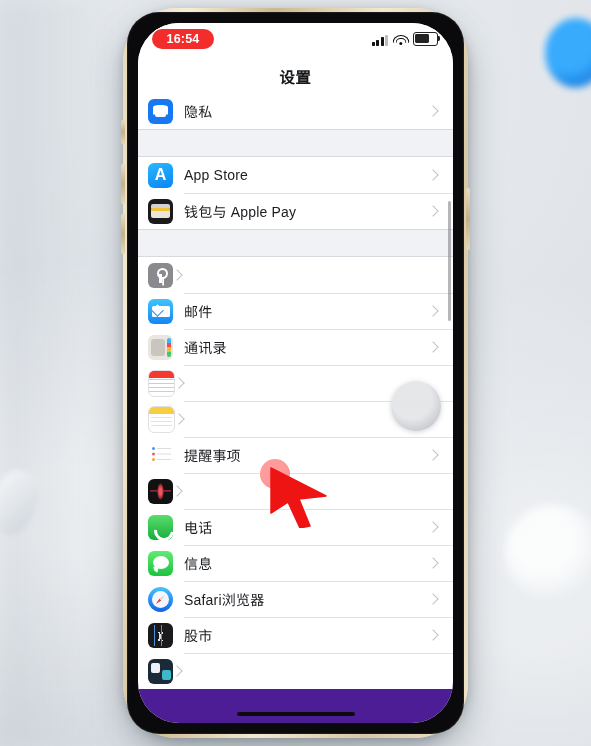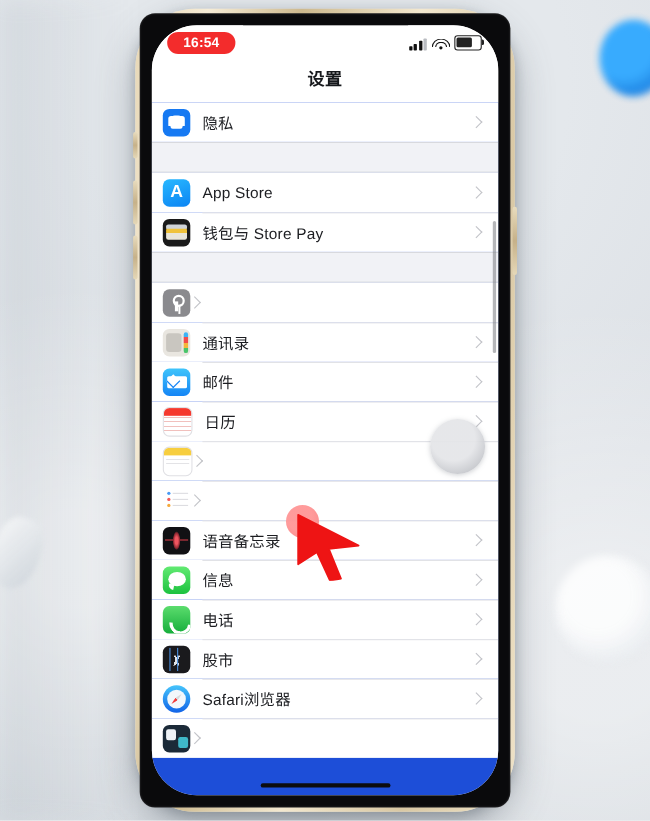--- a/index.html
+++ b/index.html
@@ -33,21 +33,21 @@
   
   #phone{
     position:absolute;left:123px;top:8px;width:345px;height:730px;
     border-radius:54px;
     background:linear-gradient(100deg,#e6d6b4 0%,#f6ecd6 14%,#cdb98e 32%,#f3e8cf 55%,#d9c8a4 78%,#efe3c8 100%);
     padding:4px;box-sizing:border-box;
     box-shadow:0 14px 34px rgba(80,90,100,.42), 0 3px 10px rgba(80,90,100,.3);
   }
   #phone-bezel{
     position:absolute;left:4px;top:4px;right:4px;bottom:4px;
-    border-radius:14px;background:#0a0a0c;
+    border-radius:32px;background:#0a0a0c;
     box-shadow:inset 0 0 2px rgba(255,255,255,.25);
   }
   #screen{
     position:absolute;left:11px;top:11px;right:11px;bottom:11px;
     border-radius:41px;background:#ffffff;overflow:hidden;
   }
 
   
   .side-btn{position:absolute;border-radius:3px;
     background:linear-gradient(180deg,#e8dcbe,#c6b189 50%,#e5d8b8);}
@@ -83,26 +83,26 @@
     border:1.6px solid #111;border-bottom:none;border-radius:50% 50% 0 0/100% 100% 0 0;}
   #wifi-icon span:nth-child(1){width:15px;height:7px;top:0;}
   #wifi-icon span:nth-child(2){width:9px;height:4.5px;top:3.2px;}
   #wifi-icon span:nth-child(3){width:3.4px;height:3.4px;top:7.2px;border:none;border-radius:50%;background:#111;}
   #battery-icon{width:23px;height:11.5px;border:1.4px solid #111;border-radius:3px;position:relative;opacity:.92;}
   #battery-icon::after{content:"";position:absolute;right:-3.4px;top:3.2px;width:2px;height:5px;
     background:#111;border-radius:0 1.4px 1.4px 0;}
   #battery-fill{position:absolute;left:1.3px;top:1.3px;bottom:1.3px;width:60%;background:#111;border-radius:1.4px;}
 
   
-  #nav-bar{height:34px;background:#fff;display:flex;justify-content:center;
+  #nav-bar{height:34px;background:#fff;display:flex;align-items:center;justify-content:center;
     position:relative;z-index:7;}
   #nav-title{font-size:15.5px;font-weight:600;color:#16181c;letter-spacing:.5px;}
 
   
-  #list-scroll{position:absolute;left:0;right:0;top:70px;bottom:0;background:#1d4ed8;overflow:hidden;}
+  #list-scroll{position:absolute;left:0;right:0;top:70px;bottom:0;background:#4c1d95;overflow:hidden;}
   .group-gap{height:26px;background:#f1f2f6;border-top:.5px solid #d8d9de;border-bottom:.5px solid #d8d9de;}
   .row{height:36px;display:flex;align-items:center;padding-left:10px;background:#fff;position:relative;}
   .row+.row::before{content:"";position:absolute;left:46px;right:0;top:0;height:.5px;background:#e1e2e6;}
   .row-icon{width:25px;height:25px;border-radius:6px;flex:0 0 25px;position:relative;overflow:hidden;
     display:flex;align-items:center;justify-content:center;}
   .row-label{margin-left:11px;font-size:14px;color:#1c1d21;flex:1;letter-spacing:.2px;}
   .chev{width:7px;height:7px;border-right:1.4px solid #c2c3c8;border-top:1.4px solid #c2c3c8;
     transform:rotate(45deg);margin-right:16px;flex:0 0 auto;}
 
   
@@ -248,74 +248,73 @@
             <div class="chev"></div>
           </div>
           <div class="group-gap"></div>
           <div class="row">
             <div class="row-icon ic-appstore"></div>
             <div class="row-label">App Store</div>
             <div class="chev"></div>
           </div>
           <div class="row">
             <div class="row-icon ic-wallet"></div>
-            <div class="row-label">钱包与 Store Pay</div>
+            <div class="row-label">钱包与 Apple Pay</div>
             <div class="chev"></div>
           </div>
           <div class="group-gap"></div>
           <div class="row">
             <div class="row-icon ic-pass"></div>
+            <div class="chev"></div>
+          </div>
+          <div class="row">
+            <div class="row-icon ic-mail"></div>
+            <div class="row-label">邮件</div>
             <div class="chev"></div>
           </div>
           <div class="row">
             <div class="row-icon ic-contacts"></div>
             <div class="row-label">通讯录</div>
             <div class="chev"></div>
           </div>
           <div class="row">
-            <div class="row-icon ic-mail"></div>
-            <div class="row-label">邮件</div>
-            <div class="chev"></div>
-          </div>
-          <div class="row">
             <div class="row-icon ic-cal"></div>
-            <div class="row-label">日历</div>
             <div class="chev"></div>
           </div>
           <div class="row">
             <div class="row-icon ic-notes"></div>
             <div class="chev"></div>
           </div>
           <div class="row">
             <div class="row-icon ic-remind"></div>
+            <div class="row-label">提醒事项</div>
             <div class="chev"></div>
           </div>
           <div class="row">
             <div class="row-icon ic-voice"></div>
-            <div class="row-label">语音备忘录</div>
+            <div class="chev"></div>
+          </div>
+          <div class="row">
+            <div class="row-icon ic-phone"></div>
+            <div class="row-label">电话</div>
             <div class="chev"></div>
           </div>
           <div class="row">
             <div class="row-icon ic-msg"></div>
             <div class="row-label">信息</div>
             <div class="chev"></div>
           </div>
           <div class="row">
-            <div class="row-icon ic-phone"></div>
-            <div class="row-label">电话</div>
+            <div class="row-icon ic-safari"></div>
+            <div class="row-label">Safari浏览器</div>
             <div class="chev"></div>
           </div>
           <div class="row">
             <div class="row-icon ic-stocks"></div>
             <div class="row-label">股市</div>
-            <div class="chev"></div>
-          </div>
-          <div class="row">
-            <div class="row-icon ic-safari"></div>
-            <div class="row-label">Safari浏览器</div>
             <div class="chev"></div>
           </div>
           <div class="row">
             <div class="row-icon ic-trans"></div>
             <div class="chev"></div>
           </div>
         </div>
 
       <div id="scroll-ind"></div>
 

